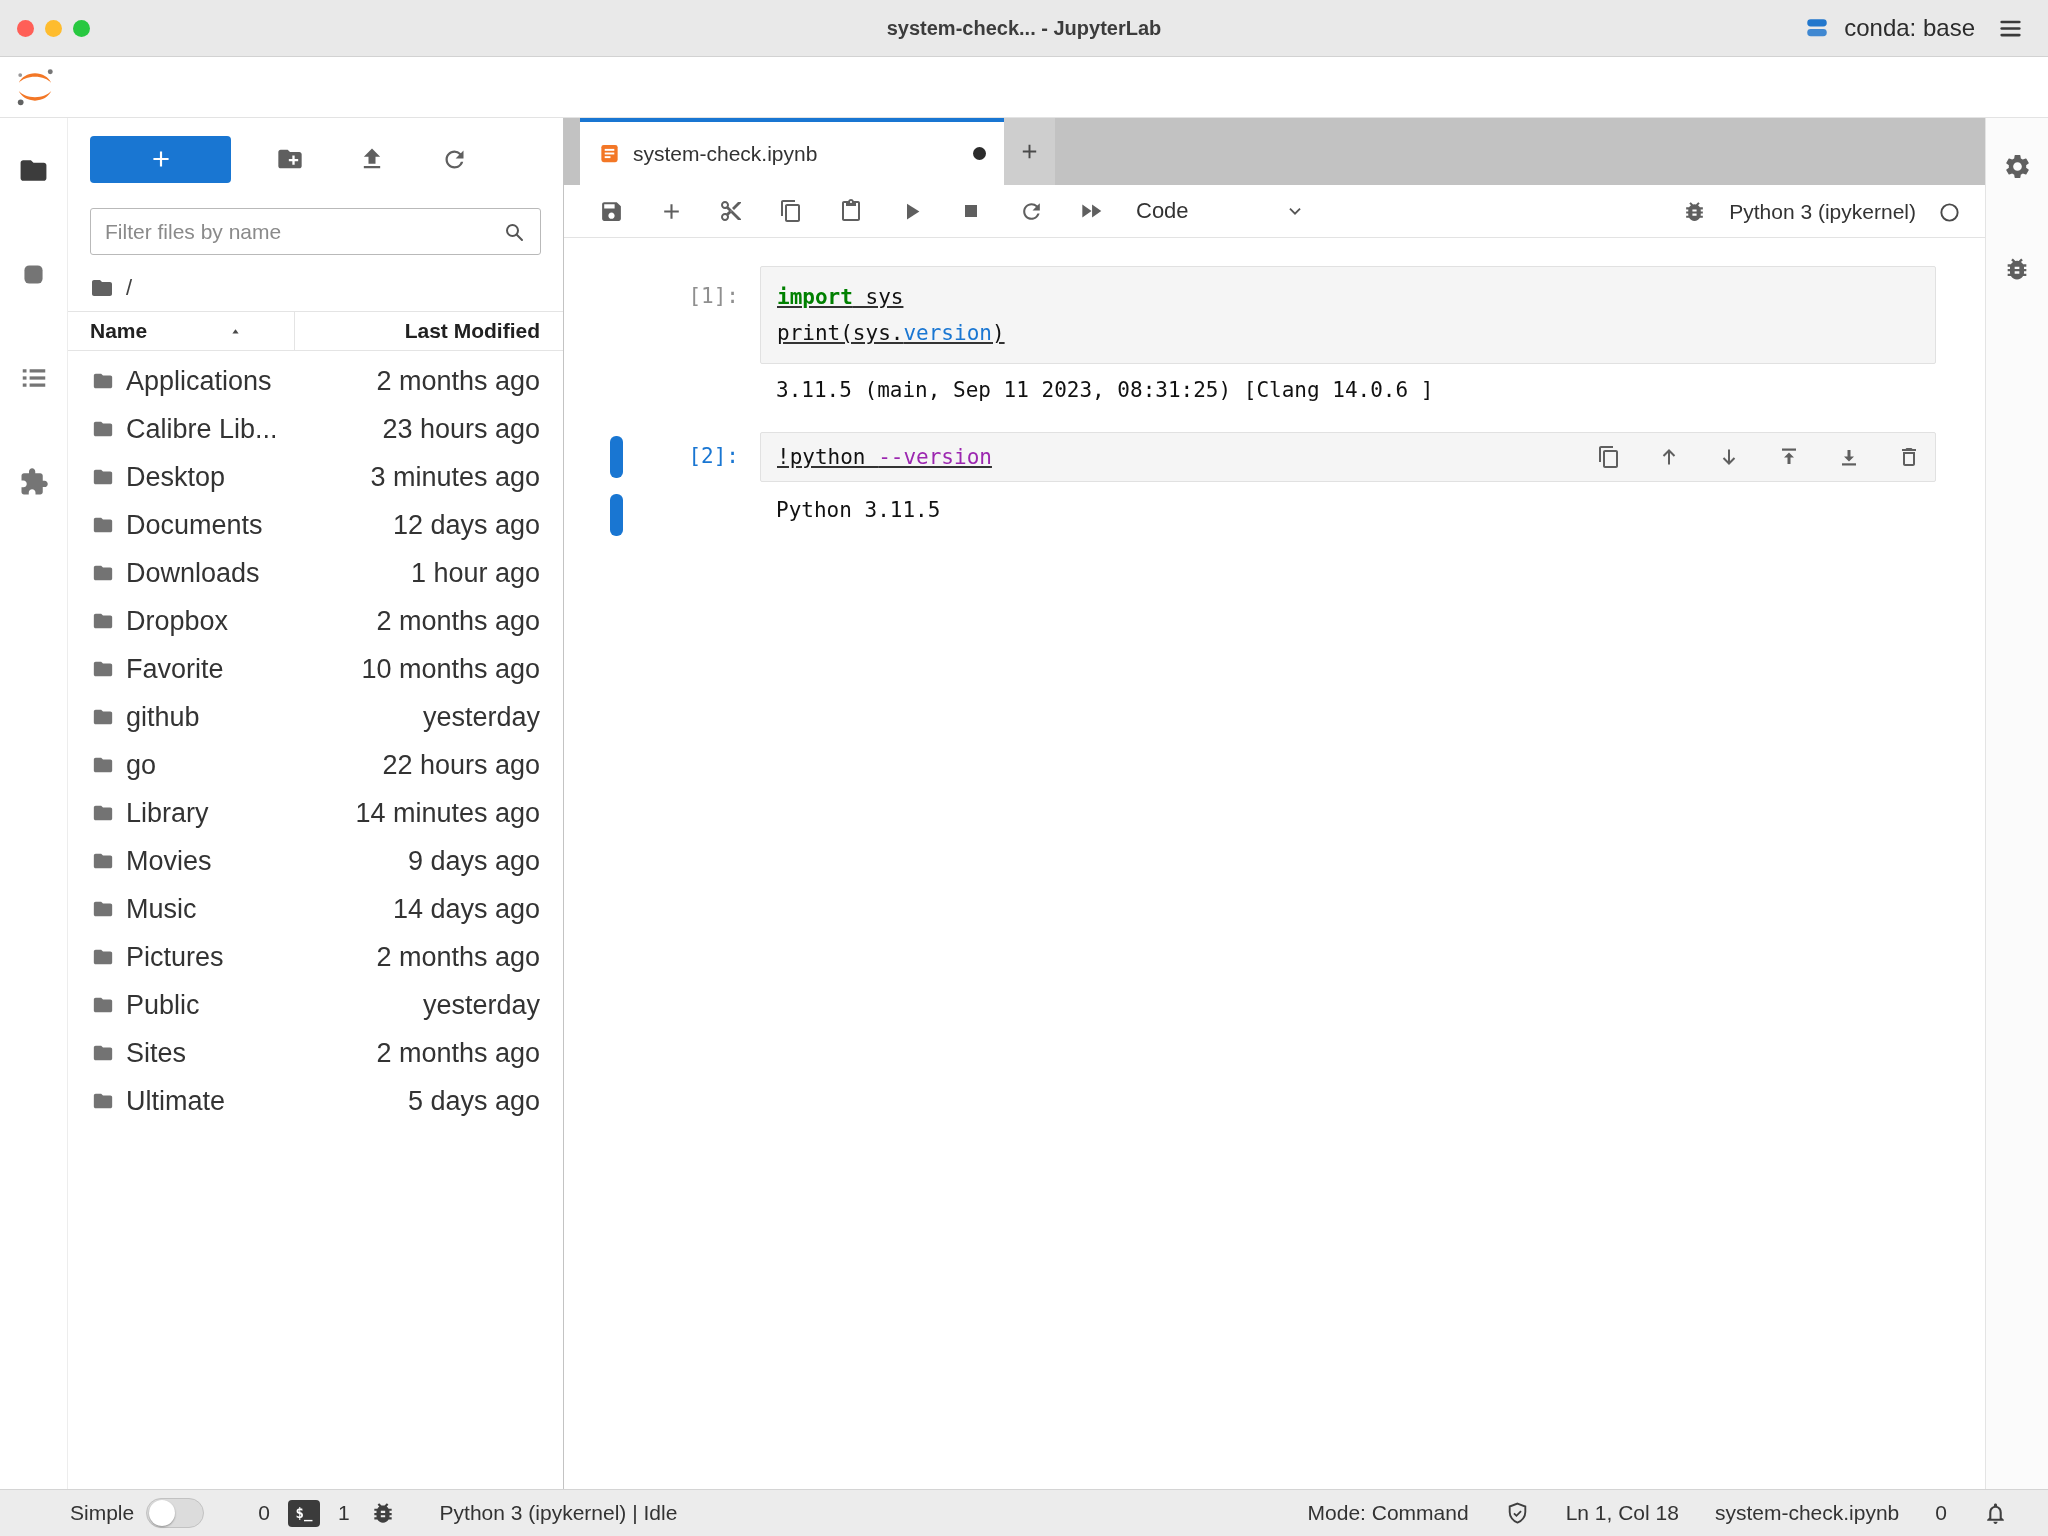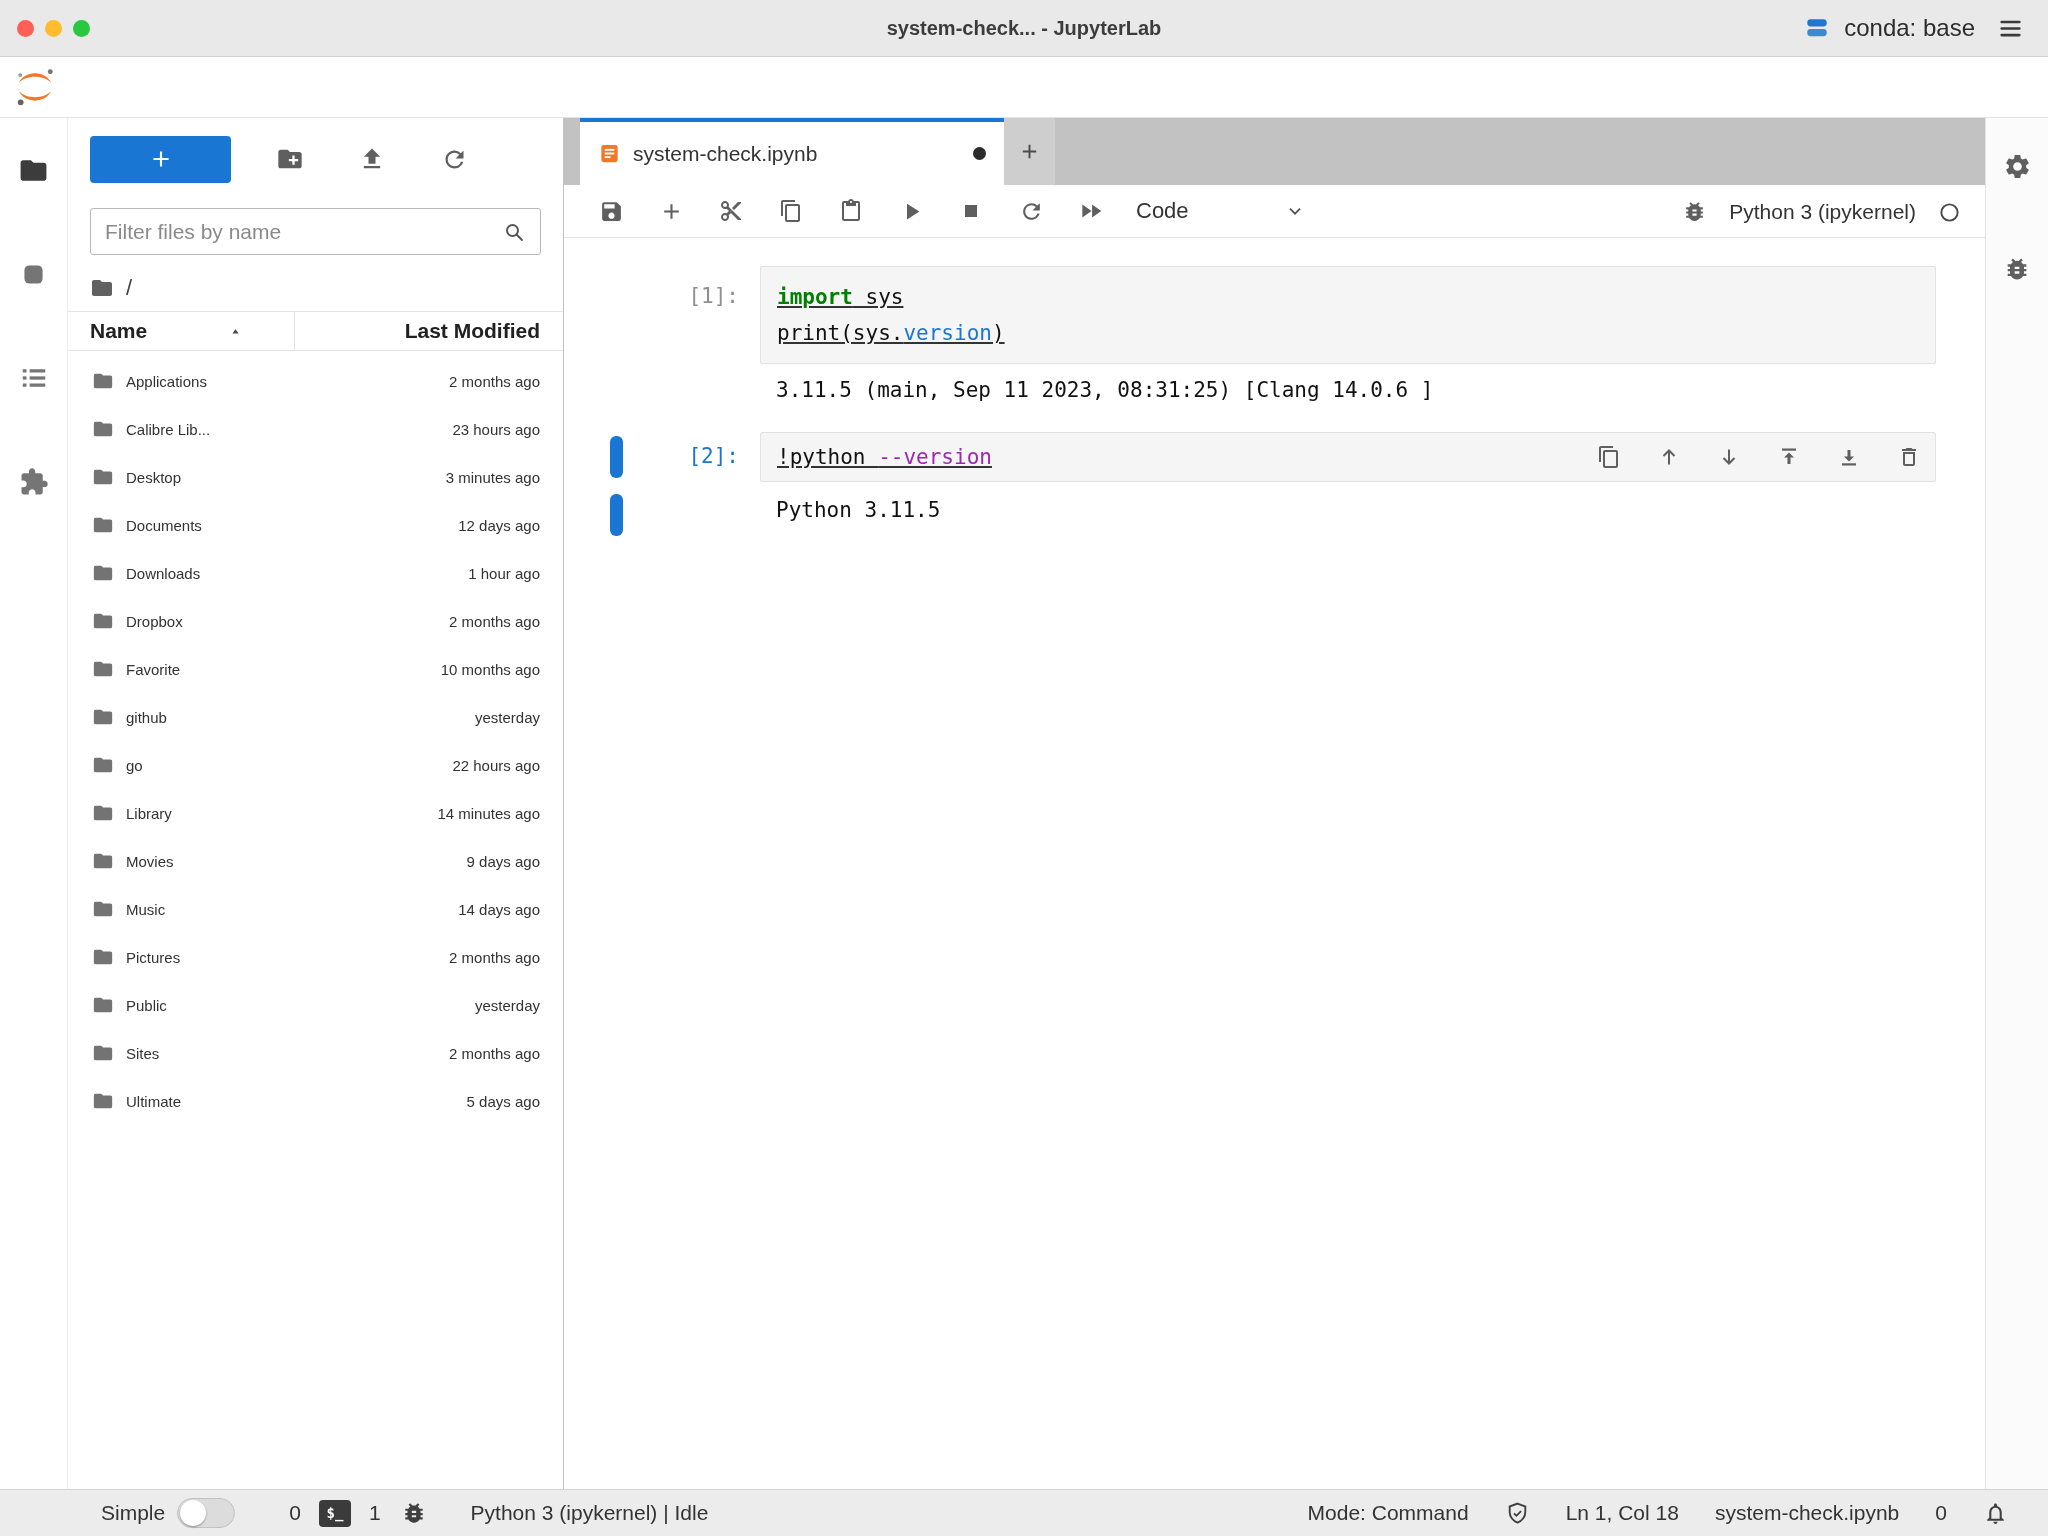--- a/index.html
+++ b/index.html
@@ -54,21 +54,21 @@
   .fb-breadcrumb { display:flex; align-items:center; height:46px; margin-top:10px;
                    padding:0 22px; gap:12px; font-size:22px; color:#424242; flex:none; }
   .fb-header { display:flex; align-items:center; height:40px; border-top:1px solid #e4e4e4;
                border-bottom:1px solid #e4e4e4; font-weight:700; font-size:21px;
                color:#212121; flex:none; }
   .fb-header .name-col { flex:0 0 227px; height:100%; display:flex; align-items:center;
                          padding-left:22px; border-right:1px solid #e4e4e4; position:relative; }
   .fb-header .sort-caret { position:absolute; left:160px; color:#4a4a4a; }
   .fb-header .mod-col { flex:1; text-align:right; padding-right:23px; }
   .fb-list { flex:1; overflow:hidden; padding-top:6px; }
-  .fb-row { display:flex; align-items:center; height:48px; font-size:15px; color:#333; }
+  .fb-row { display:flex; align-items:center; height:48px; font-size:27px; color:#333; }
   .fb-row .ficon { margin-left:24px; color:#737373; flex:none; }
   .fb-row .fname { margin-left:12px; }
   .fb-row .fmod  { margin-left:auto; padding-right:23px; }
 
   
   .main { position:absolute; top:118px; left:564px; right:63px; bottom:47px;
           display:flex; flex-direction:column; background:#fff; }
   .tabbar { height:67px; background:#c2c2c2; display:flex; align-items:stretch; flex:none; }
   .tab { margin-left:16px; width:424px; background:#fff; border-top:4px solid #1976d2;
          display:flex; align-items:center; padding:0 18px; }
@@ -118,21 +118,21 @@
   .rightbar { position:absolute; top:118px; right:0; width:63px; bottom:47px;
               background:#fbfbfb; border-left:1px solid #e4e4e4;
               display:flex; flex-direction:column; align-items:center;
               padding-top:34px; gap:74px; color:#5f5f5f; }
 
   
   .statusbar { position:absolute; left:0; right:0; bottom:0; height:47px;
                background:#ececec; border-top:1px solid #d4d4d4;
                display:flex; align-items:center; font-size:21px; color:#333;
                padding:0 40px 0 70px; }
-  .sb-item { display:flex; align-items:center;margin-left:31px; }
+  .sb-item { display:flex; align-items:center; }
   .toggle { width:58px; height:30px; border-radius:15px; background:#dcdcdc;
             border:1px solid #c2c2c2; position:relative; margin-left:12px; }
   .toggle .knob { position:absolute; left:2px; top:1px; width:26px; height:26px;
                   border-radius:50%; background:#fff; box-shadow:0 1px 2px rgba(0,0,0,.35); }
   .term-badge { width:32px; height:27px; background:#3b3b3b; border-radius:4px; color:#fff;
                 font-family:"DejaVu Sans Mono",monospace; font-size:14px; font-weight:700;
                 display:flex; align-items:center; justify-content:center; }
   .sb-right { margin-left:auto; display:flex; align-items:center; gap:36px; }
   .sb-icon { color:#3f3f3f; }
 </style>

